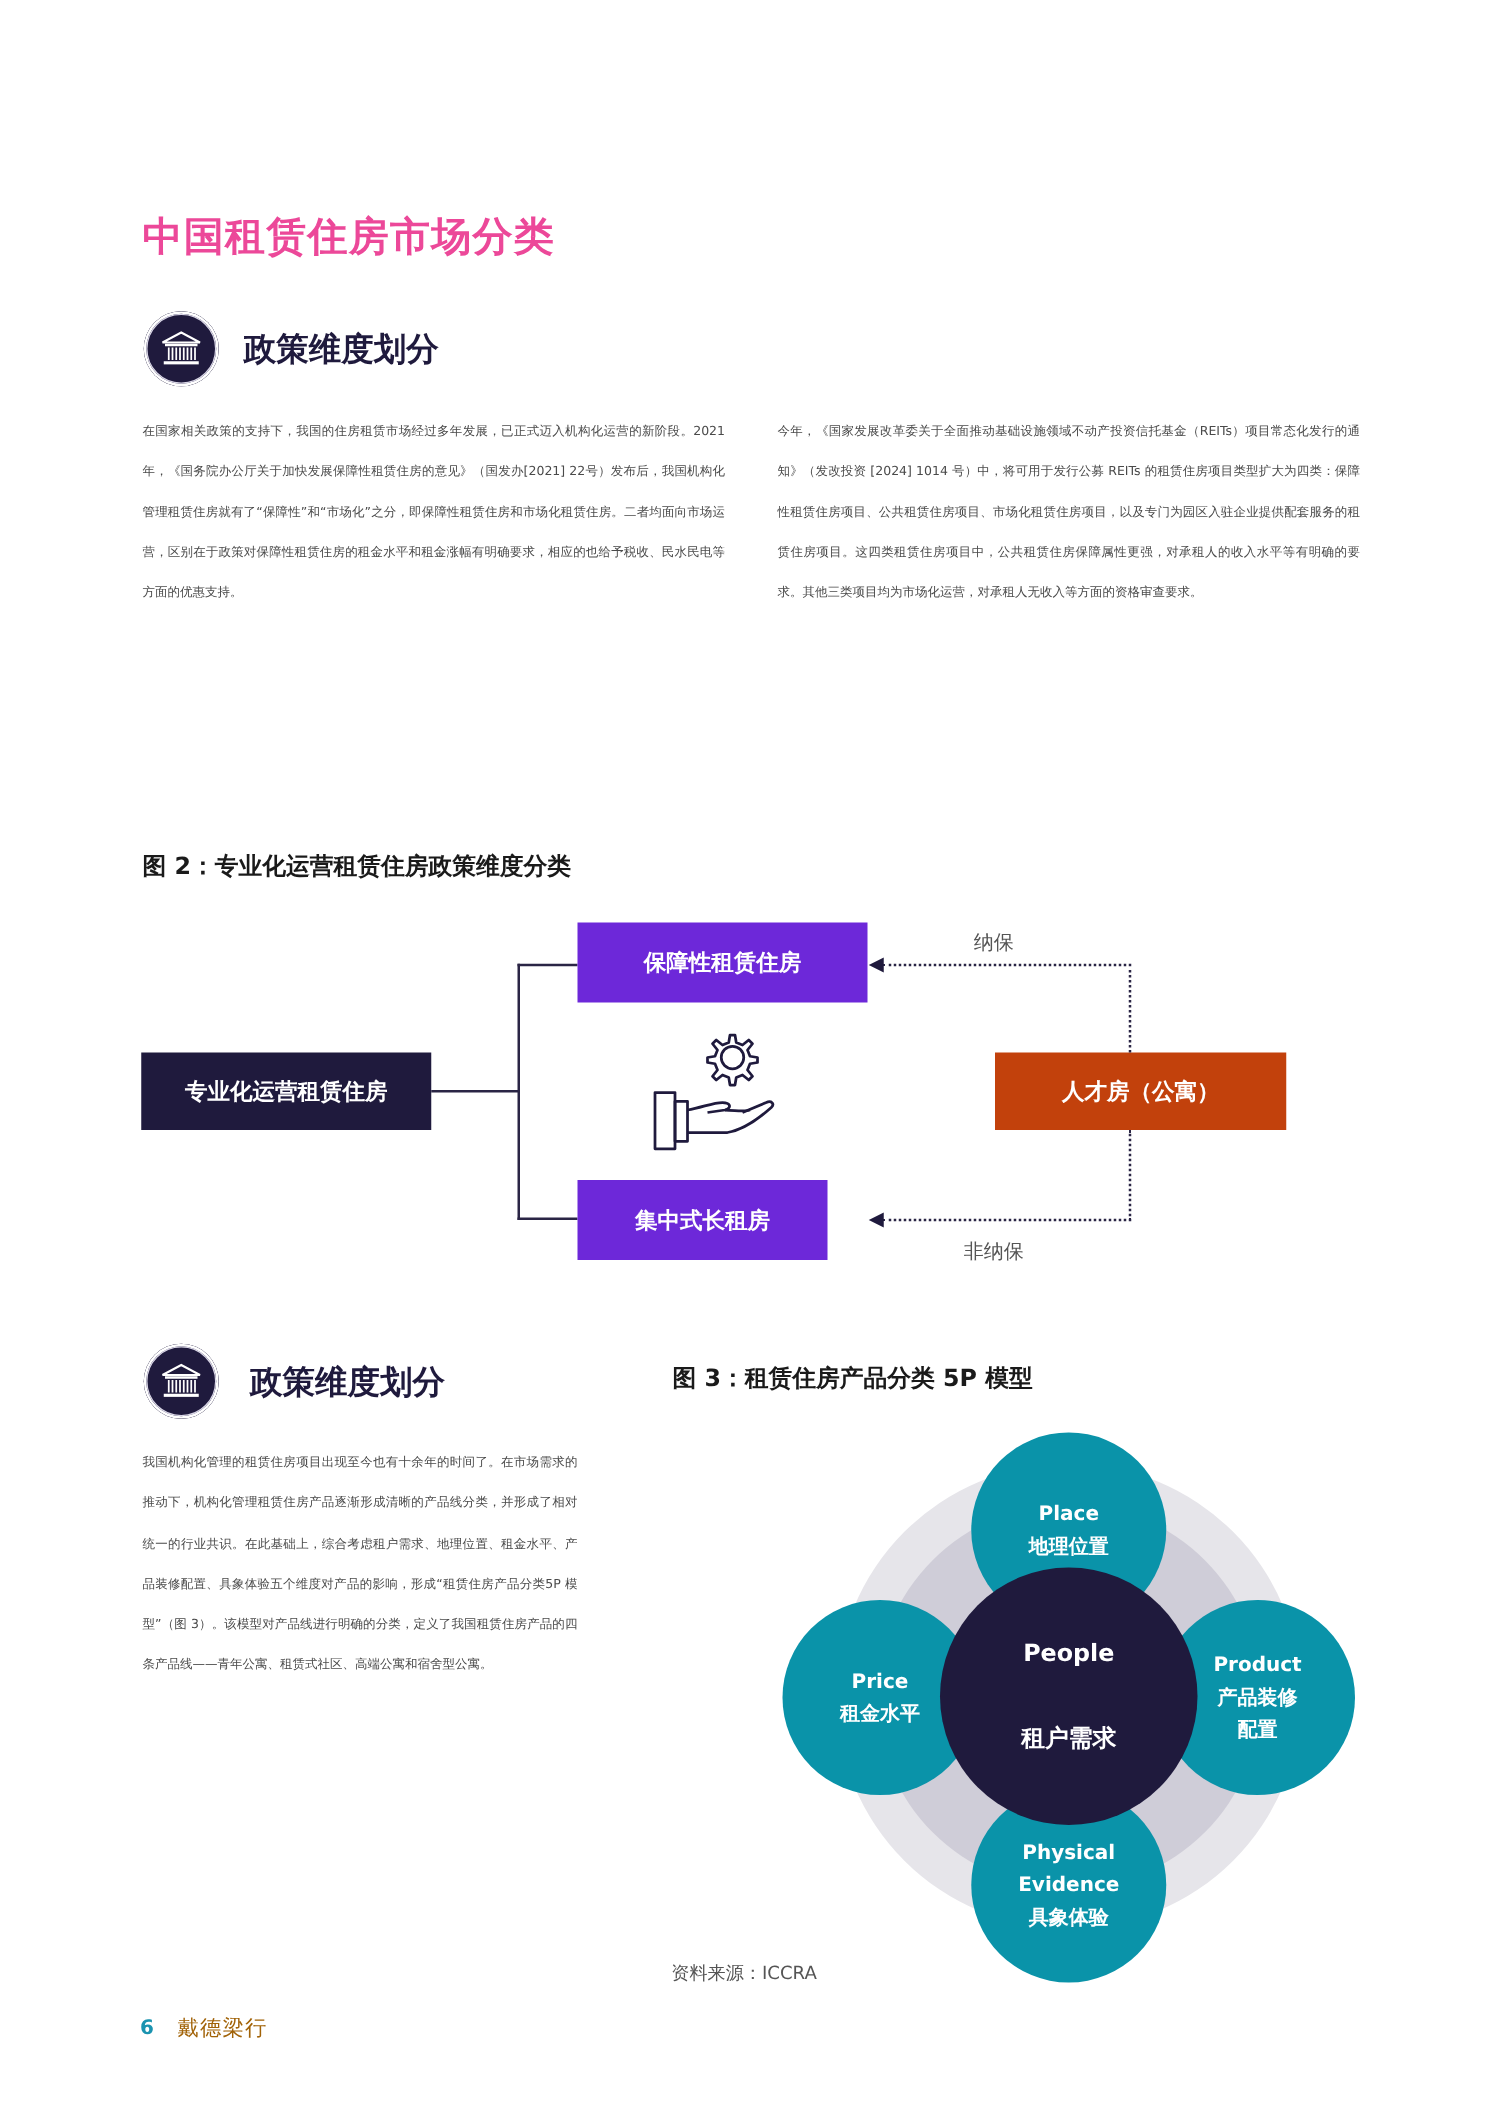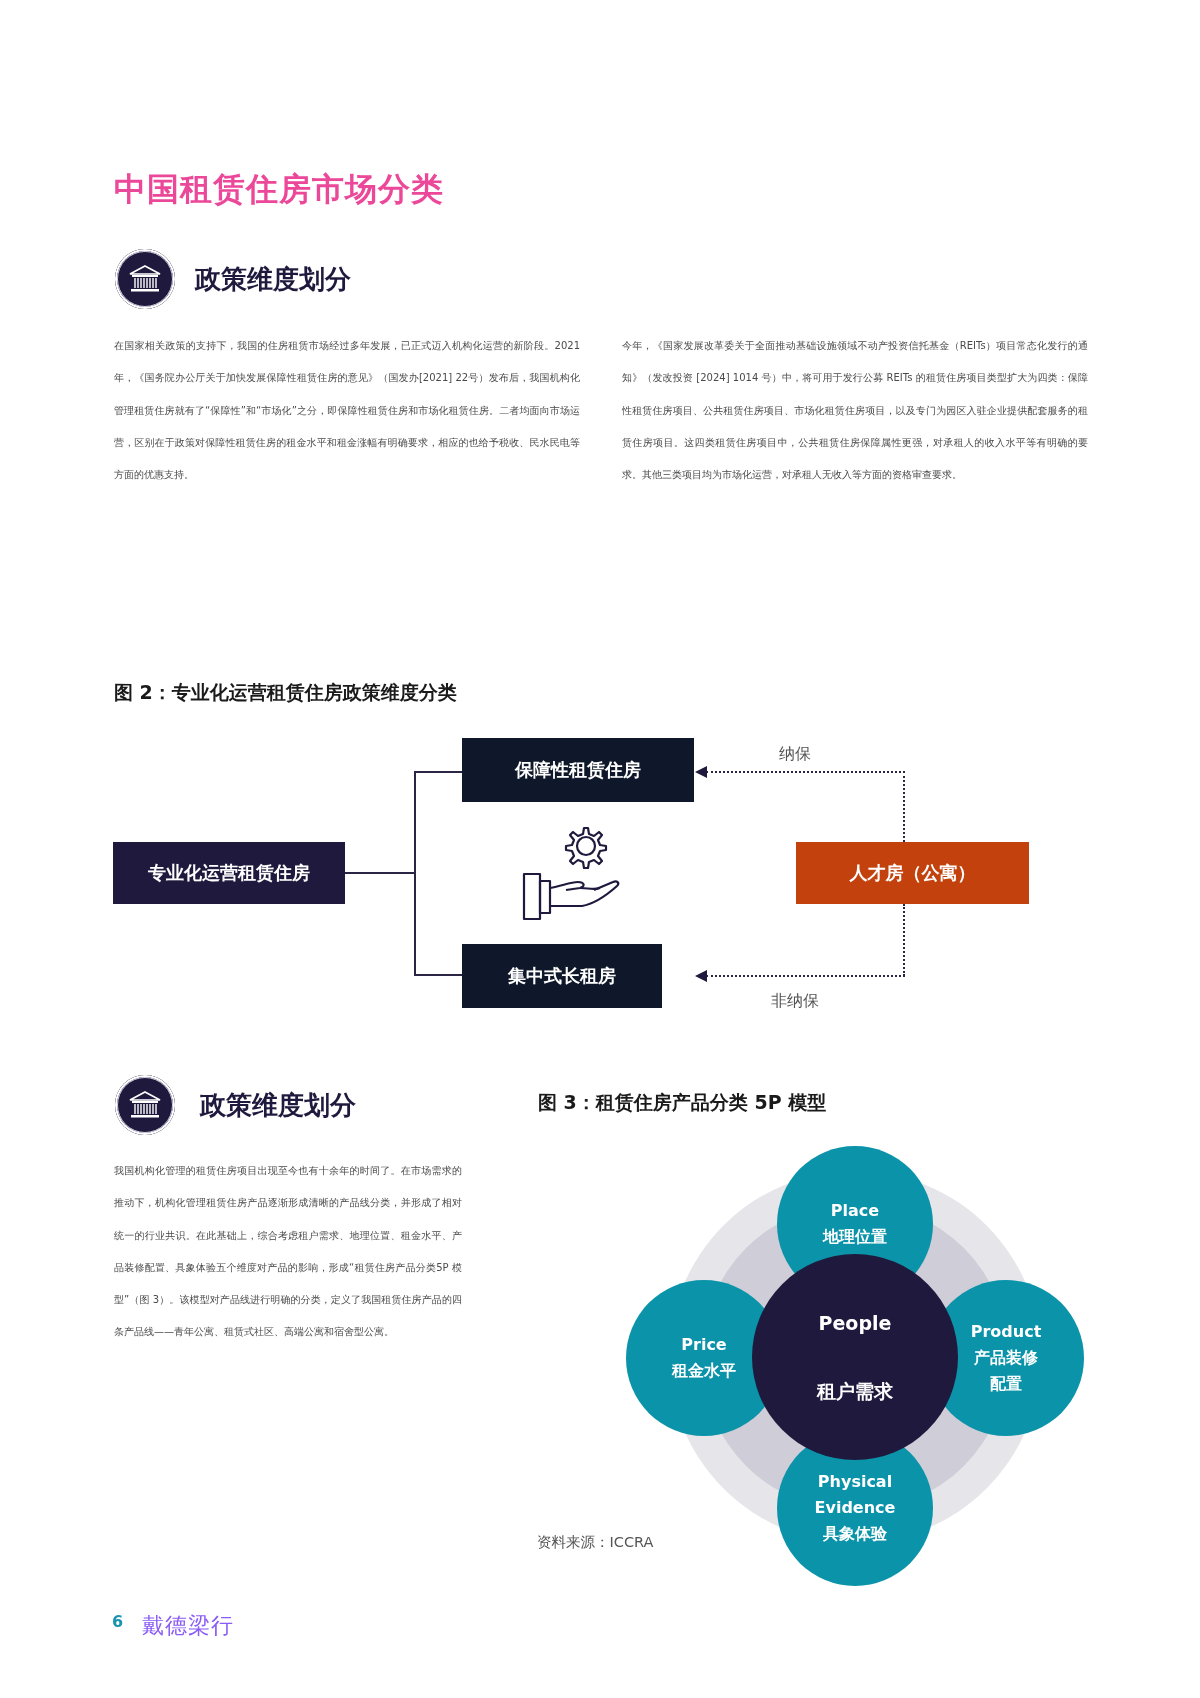--- a/index.html
+++ b/index.html
@@ -23,41 +23,41 @@
   .section-heading { font-size: 26px; font-weight: bold; color: #1f1a3d; white-space: nowrap; }
   .body-text {
     font-size: 10px; line-height: 32.3px; color: #4a4a4a; text-align: justify;
   }
   .fig-title { font-size: 19px; font-weight: bold; color: #1a1a1a; white-space: nowrap; }
   .box {
     display: flex; align-items: center; justify-content: center; color: #ffffff;
     font-weight: bold; font-size: 18px; white-space: nowrap;
   }
   .box.navy { background: #1f1a3d; }
-  .box.teal { background: #0f172a; }
+  .box.teal { background: #6d28d9; }
   .box.gray { background: #c2410c; }
   .conn { background: #2a2545; }
   .dot-h { border-top: 2px dotted #2a2545; height: 0; }
   .dot-v { border-left: 2px dotted #2a2545; width: 0; }
   .arrow-head {
     width: 0; height: 0; border-top: 6px solid transparent; border-bottom: 6px solid transparent;
     border-right: 12px solid #1f1a3d;
   }
   .diag-label { font-size: 16px; color: #555; white-space: nowrap; }
   .circle {
     border-radius: 50%; display: flex; flex-direction: column; align-items: center; justify-content: center;
     color: #ffffff; font-weight: bold; text-align: center; line-height: 26px; font-size: 16px;
   }
   .circle.teal { background: #0a93a9; }
   .circle.navy { background: #1f1a3d; font-size: 19px; line-height: 30px; gap: 38px; }
   .ring-outer { border-radius: 50%; background: #e6e5ea; }
   .ring-inner { border-radius: 50%; background: #cfcdd8; }
-  .source { font-size: 14.5px; color: #555; white-space: nowrap; }
+  .source { font-size: 14.5px; color: #555; white-space: nowrap; margin-top: 36px; }
   .footer-num { font-size: 16px; font-weight: bold; color: #1a93b0; }
-  .footer-brand { font-size: 22px; color: #8b5cf6; letter-spacing: 1px; }
+  .footer-brand { font-size: 17px; color: #a16207; letter-spacing: 1px; }
 </style>
 </head>
 <body>
 
 <div class="abs page-title">中国租赁住房市场分类</div>
 
 <div class="abs section-icon" style="left:115px; top:249px;">
   <div class="ring">
     <svg width="34" height="30" viewBox="0 0 34 30">
       <polygon points="17,2 32,10 2,10" fill="none" stroke="#ffffff" stroke-width="1.6"></polygon>

